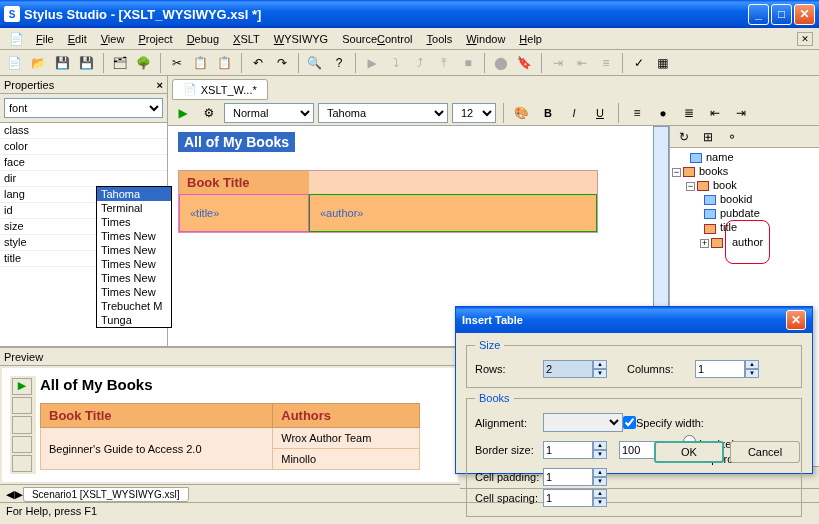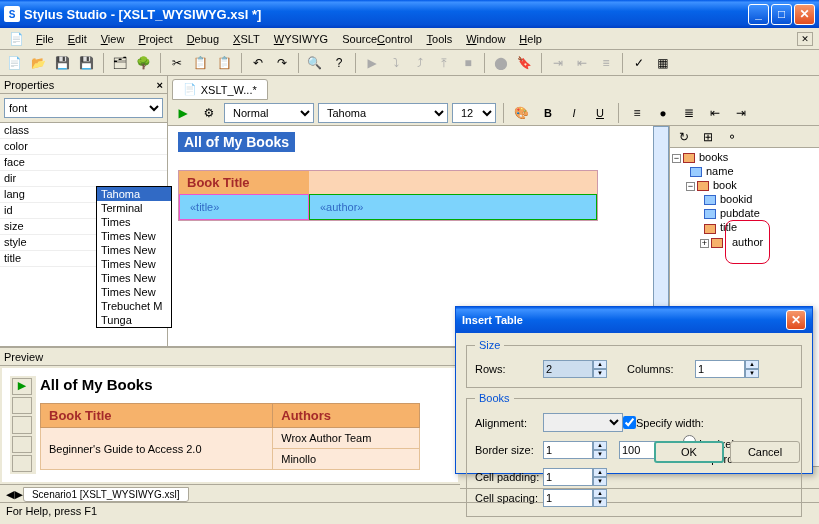--- a/index.html
+++ b/index.html
@@ -35,21 +35,21 @@
 .doc-tabs{height:24px;background:#ece9d8;display:flex;align-items:flex-end;padding:0 4px}
 .doc-tab{padding:3px 10px;border:1px solid #aca899;background:#fff;border-radius:3px 3px 0 0;display:flex;align-items:center;gap:4px}
 .fmt-bar{height:26px;background:#ece9d8;border-bottom:1px solid #aca899;display:flex;align-items:center;padding:0 4px;gap:4px}
 .fmt-bar select,.fmt-bar .sel{height:20px;border:1px solid #7f9db9;background:#fff;padding:0 4px}
 .editor{flex:1;background:#fff;position:relative;overflow:hidden;display:flex}
 .editor-canvas{flex:1;padding:6px 10px;position:relative}
 .h-title{background:#316ac5;color:#fff;padding:2px 6px;display:inline-block;font-weight:bold;font-size:14px}
 .book-table{margin-top:18px;border:1px solid #c9a;background:#fde9d9}
 .book-table .hdr{background:#f6b26b;padding:4px 8px;font-weight:bold;color:#a52a2a;font-size:13px}
 .book-table .row{display:flex}
-.book-table .cell{padding:6px 10px;border:1px solid #e5c;background:#7dd3fc;color:#316ac5}
+.book-table .cell{padding:12px 10px;border:1px solid #e5c;background:#fdba74;color:#316ac5}
 .tooltip{position:absolute;left:328px;top:212px;background:#ffffe1;border:1px solid #000;padding:2px 6px;font-size:11px;z-index:5}
 .tooltip .t1{color:#00c;font-weight:bold}
 .arrow-annot{position:absolute;left:350px;top:248px;width:310px;height:24px;z-index:4}
 .bottom-tabs{height:22px;background:#ece9d8;border-top:1px solid #aca899;display:flex;align-items:center;padding:0 4px;gap:1px}
 .bottom-tabs .bt{padding:2px 8px;border:1px solid #aca899;background:#ece9d8;font-size:10px;border-radius:0 0 3px 3px}
 .bottom-tabs .bt.active{background:#fff}
 .status-line{height:18px;background:#ece9d8;border-top:1px solid #aca899;padding:2px 6px;color:#0451d6;font-size:11px}
 .tree-panel{width:150px;background:#fff;border-left:1px solid #aca899;overflow:auto;padding:2px}
 .tree-panel .tn{padding:1px 0;white-space:nowrap}
 .tree-panel .tn .tx{padding:0 2px}
@@ -237,22 +237,22 @@
           </svg>
       </div>
       <div class="vsb sb"></div>
 
       <div class="tree-panel">
         <div style="background:#ece9d8;height:22px;margin:-2px -2px 2px;border-bottom:1px solid #aca899;display:flex;align-items:center;padding:0 3px;gap:2px">
           <span class="tbtn">↻</span>
           <span class="tbtn">⊞</span>
           <span class="tbtn">⚬</span>
         </div>
+        <div class="tn" style="padding-left:18px"><span class="ico attr"></span><span class="tx">name</span></div>
         <div class="tn"><span class="exp">−</span><span class="ico"></span><span class="tx">books</span></div>
-        <div class="tn" style="padding-left:18px"><span class="ico attr"></span><span class="tx">name</span></div>
         <div class="tn" style="padding-left:14px"><span class="exp">−</span><span class="ico"></span><span class="tx">book</span></div>
         <div class="tn" style="padding-left:32px"><span class="ico attr"></span><span class="tx">bookid</span></div>
         <div class="tn" style="padding-left:32px"><span class="ico attr"></span><span class="tx">pubdate</span></div>
         <div class="tn" style="padding-left:32px"><span class="ico"></span><span class="tx">title</span></div>
         <div class="tn hl" style="padding-left:28px"><span class="exp">+</span><span class="ico"></span><span class="tx">author</span></div>
       </div>
     </div>
     <div class="bottom-tabs">
       <div class="bt">XSLT Source</div>
       <div class="bt">Mapper</div>

